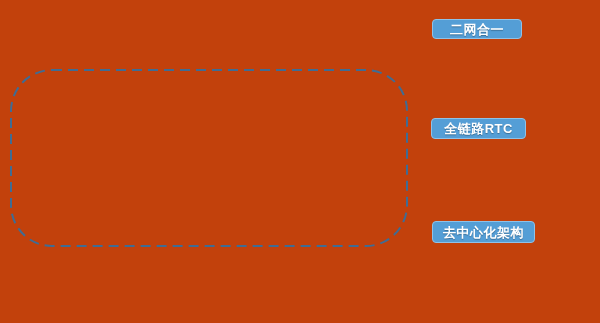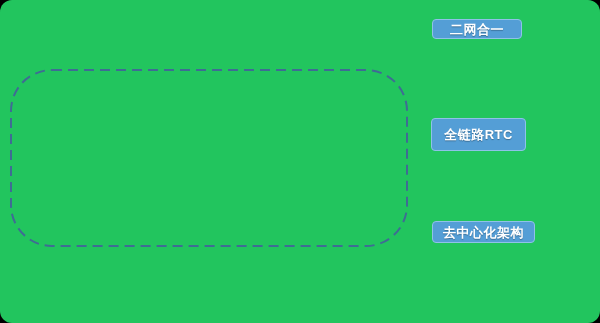--- a/index.html
+++ b/index.html
@@ -8,23 +8,22 @@
     background: #000000;
   }
   body {
     font-family: "Liberation Sans", "DejaVu Sans", sans-serif;
   }
 
   #stage {
     position: relative;
     width: 600px;
     height: 323px;
-    background: #22c55e;
+    background: #c2410c;
     overflow: hidden;
-    border-radius: 12px;
   }
 
   
   #dashed-region {
     position: absolute;
     left: 10px;
     top: 69px;
     width: 398px;
     height: 178px;
     box-sizing: border-box;
@@ -58,21 +57,21 @@
     color: #ffffff;
     font-weight: bold;
     font-size: 13px;
     letter-spacing: 0.5px;
     line-height: 1;
     white-space: nowrap;
     text-shadow: 0 1px 1px rgba(0,0,0,0.30);
   }
 
   #badge-0 { left: 432px; top: 19px;  width: 90px;  height: 20px; }
-  #badge-1 { left: 431px; top: 118px; width: 95px;  height: 33px; }
+  #badge-1 { left: 431px; top: 118px; width: 95px;  height: 21px; }
   #badge-2 { left: 432px; top: 221px; width: 103px; height: 22px; }
 </style>
 </head>
 <body>
 
 <div id="stage">
 
   <div id="dashed-region">
     <svg viewBox="0 0 398 178" preserveAspectRatio="none">
       <rect x="1" y="1" width="396" height="176" rx="41" ry="41"></rect>

